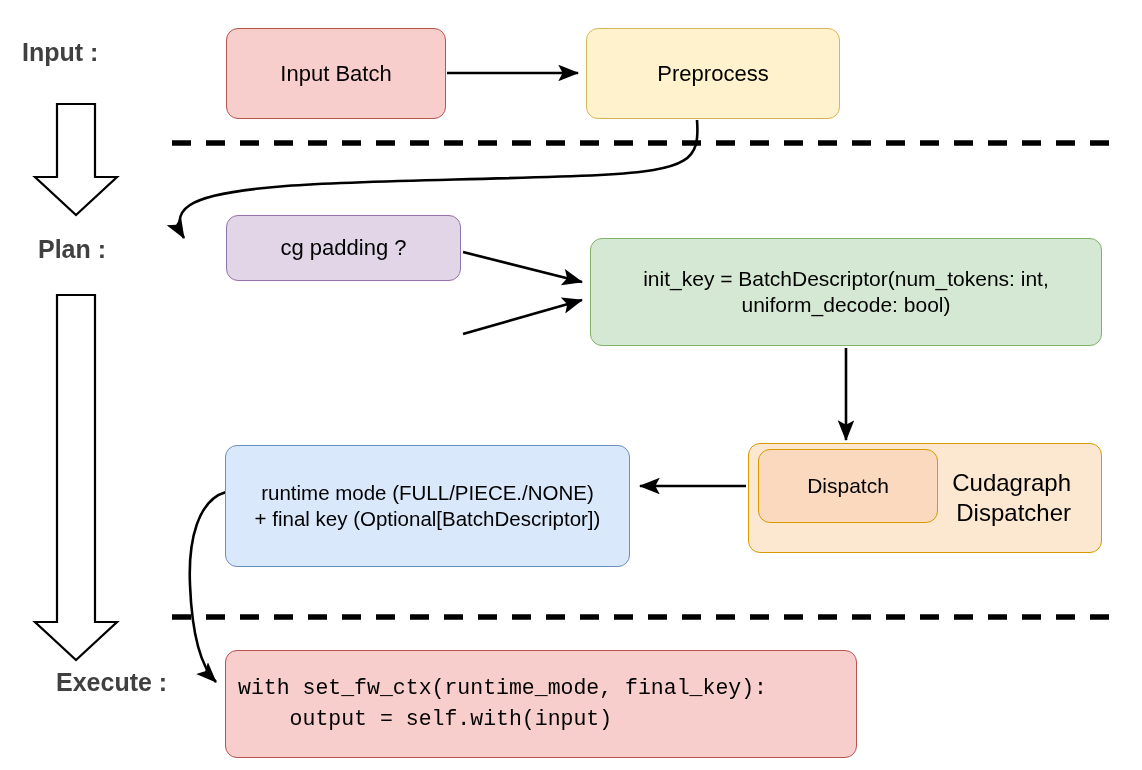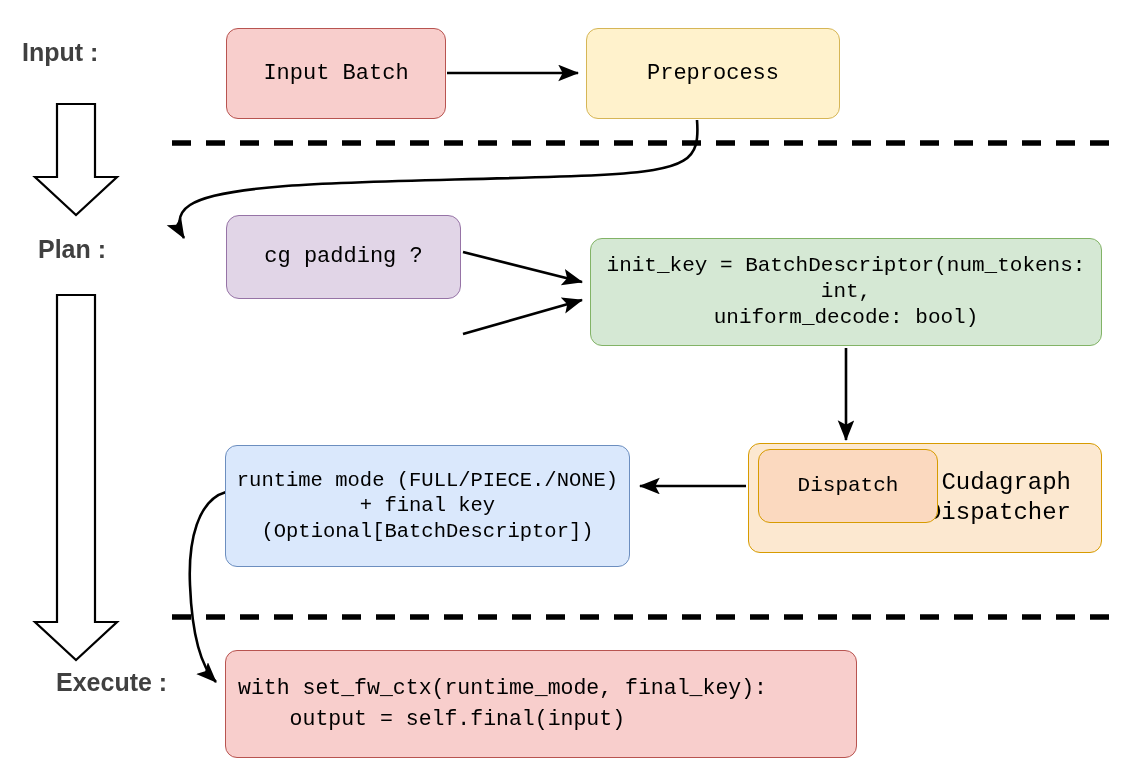--- a/index.html
+++ b/index.html
@@ -10,21 +10,21 @@
   .stage-label{
     position:absolute;font-weight:bold;font-size:25px;color:#404040;
     font-family:"Liberation Sans",sans-serif;white-space:nowrap;
   }
 
   .node{
     position:absolute;box-sizing:border-box;
     border-radius:12px;border:1.6px solid #000;
     display:flex;align-items:center;justify-content:center;
     text-align:center;color:#000;font-size:21px;line-height:1.25;
-    font-family:Liberation Mono, monospace;
+    font-family:Liberation Sans, sans-serif;
   }
   .node.code{
     font-family:"Liberation Mono","DejaVu Sans Mono",monospace;
     font-size:21.5px;line-height:1.45;
     justify-content:flex-start;text-align:left;
     white-space:pre;padding-left:12px;letter-spacing:0px;
   }
 
   #svg-layer{position:absolute;left:0;top:0;width:1142px;height:770px;
              pointer-events:none;}
@@ -68,22 +68,22 @@
   <div class="stage-label" style="left:38px; top:235px;">Plan :</div>
 
   <div class="stage-label" style="left:8px; top:668px;margin-left:48px;">Execute :</div>
 
   <div class="node" style="left:226px; top:28px; width:220px; height:91px;
               background:#f8cecc; border-color:#b85450; font-size:22px;">Input Batch</div>
 
   <div class="node" style="left:586px; top:28px; width:254px; height:91px;
               background:#fff2cc; border-color:#d6b656; font-size:22px;">Preprocess</div>
 
-  <div class="node" style="left:226px; top:215px; width:235px; height:84px;
-              background:#e1d5e7; border-color:#9673a6; font-size:22px;border-radius:13px;">cg padding ?</div>
+  <div class="node" style="left:226px; top:215px; width:235px; height:66px;
+              background:#e1d5e7; border-color:#9673a6; font-size:22px;">cg padding ?</div>
 
 
   <div class="node" style="left:590px; top:238px; width:512px; height:108px;
               background:#d5e8d4; border-color:#82b366; font-size:21px;
               white-space:pre-line; padding:0 2px;">init_key = BatchDescriptor(num_tokens: int,
 uniform_decode: bool)</div>
 
   <div class="node" style="left:748px; top:443px; width:354px; height:110px;
               background:#fce8d0; border-color:#d79b00;
               justify-content:flex-end; padding-right:30px;">
@@ -95,15 +95,15 @@
   <div class="node" style="left:758px; top:449px; width:180px; height:74px;
               background:#fbd9bf; border-color:#d79b00; font-size:21px;">Dispatch</div>
 
   <div class="node" style="left:225px; top:445px; width:405px; height:122px;
               background:#dae8fc; border-color:#6c8ebf; font-size:20.5px;
               white-space:pre-line; padding:11px 8px;">runtime mode (FULL/PIECE./NONE)
 + final key (Optional[BatchDescriptor])</div>
 
   <div class="node code" style="left:225px; top:650px; width:632px; height:108px;
               background:#f8cecc; border-color:#b85450;">with set_fw_ctx(runtime_mode, final_key):
-    output = self.final(input)</div>
+    output = self.with(input)</div>
 
 </div>
 
 </body></html>

